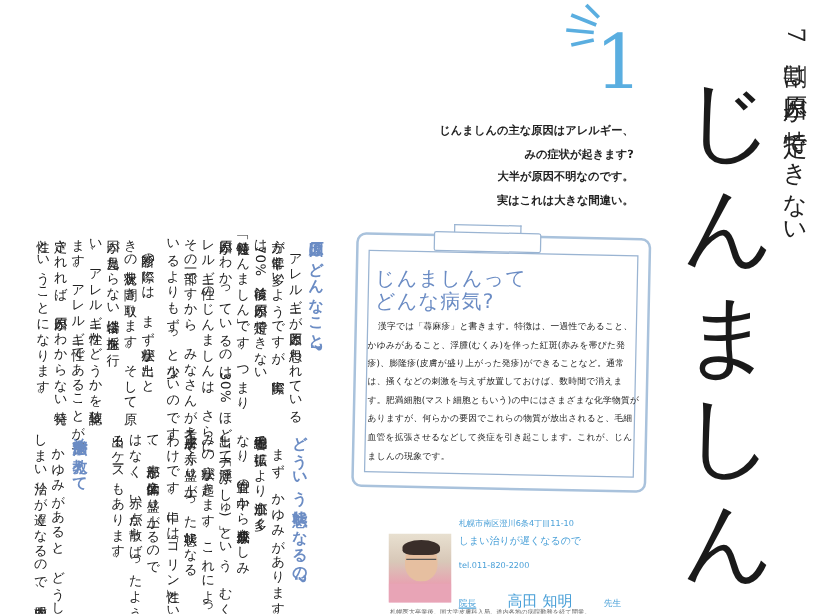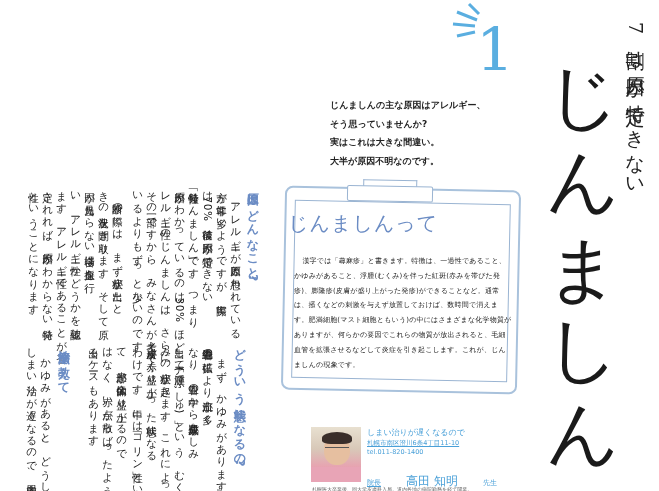--- a/index.html
+++ b/index.html
@@ -35,23 +35,23 @@
     }
     .mc-num {
       position:absolute; left:476px; top:20px;
       font-family:"DejaVu Serif", serif;
       font-size:60px; line-height:60px; color:#5aaee0;
     }
     .mc-rays { position:absolute; left:445px; top:2px; }
 
     
     .lead {
-      position:absolute; left:330px; top:96px; width:195px;
+      position:absolute; left:312px; top:96px; width:195px;
       font-size:9px; font-weight:bold; line-height:18.5px;
-      color:#222;
+      text-align:right; color:#222;
     }
 
     
     .clipboard {
       position:absolute; left:283px; top:188px; width:232px; height:200px;
       border:2px solid #a9c2dc; border-radius:8px;
       transform:rotate(1.2deg);
       background:#fff;
     }
     .clipboard-inner {
@@ -60,22 +60,22 @@
     }
     .clip {
       position:absolute; left:60px; top:-4px; width:84px; height:14px;
       border:1.5px solid #9ab4d2; border-radius:2px; background:#fff;
     }
     .clip-top {
       position:absolute; left:76px; top:-10px; width:52px; height:8px;
       border:1.5px solid #9ab4d2; border-bottom:none; background:#fff;
     }
     .box-title {
-      position:absolute; left:288px; top:214px;
-      font-size:20px; line-height:18px; color:#6b8cc4; letter-spacing:1px;
+      position:absolute; left:300px; top:214px;
+      font-size:16px; line-height:18px; color:#6b8cc4; letter-spacing:1px;
     }
     .box-body {
       position:absolute; left:294px; top:254px; width:218px;
       font-size:7px; line-height:14.8px; color:#222; text-indent:1.2em;
       letter-spacing:0.2px;
     }
 
     
     .photo {
       position:absolute; left:311px; top:427px; width:50px; height:55px;
@@ -91,21 +91,21 @@
       background:#3a2e2a; border-radius:50% 50% 30% 30%;
     }
     .photo .glasses {
       position:absolute; left:14px; top:20px; width:24px; height:4px;
       border-top:1px solid #555;
     }
     .photo .shirt {
       position:absolute; left:0; top:40px; width:50px; height:15px; background:#e8a4b6;
     }
     .clinic-name { position:absolute; left:367px; top:427px; font-size:8px; color:#4aa0d8; }
-    .clinic-addr { position:absolute; left:367px; top:439px; font-size:6.5px; color:#4aa0d8;text-decoration:underline; }
+    .clinic-addr { position:absolute; left:367px; top:415px; font-size:6.5px; color:#4aa0d8; }
     .clinic-tel  { position:absolute; left:367px; top:448px; font-size:6.5px; color:#4aa0d8; }
     .doc-line { position:absolute; left:367px; top:470px; color:#4aa0d8; white-space:nowrap; }
     .doc-role { font-size:7px;text-decoration:underline; }
     .doc-name { font-size:12px; margin:0 20px; }
     .doc-suffix { font-size:7px; }
     .caption {
       position:absolute; left:312px; top:486px; font-size:5px; color:#666; white-space:nowrap;
     }
 
     
@@ -131,44 +131,45 @@
   <line x1="12" y1="10" x2="32" y2="18" stroke="#5aaee0" stroke-width="3"></line>
   <line x1="8" y1="22" x2="30" y2="24" stroke="#5aaee0" stroke-width="3"></line>
   <line x1="12" y1="34" x2="30" y2="30" stroke="#5aaee0" stroke-width="3"></line>
 </svg>
 <div class="mc-text">
 </div>
 <div class="mc-num">1</div>
 
 <div class="lead">
   <div>じんましんの主な原因はアレルギー、</div>
-  <div>そう思っていませんか?</div>
+  <div>みの症状が起きます?</div>
+  <div>大半が原因不明なのです。</div>
   <div>実はこれは大きな間違い。</div>
-  <div>大半が原因不明なのです。</div>
 </div>
 
 <div class="clipboard">
   <div class="clipboard-inner"></div>
   <div class="clip-top"></div>
   <div class="clip"></div>
 </div>
 <div class="box-title">
   <div>じんましんって</div>
+  <div>どんな病気?</div>
 </div>
 <div class="box-body">漢字では「蕁麻疹」と書きます。特徴は、一過性であること、かゆみがあること、浮腫(むくみ)を伴った紅斑(赤みを帯びた発疹)、膨隆疹(皮膚が盛り上がった発疹)ができることなど。通常は、掻くなどの刺激を与えず放置しておけば、数時間で消えます。肥満細胞(マスト細胞ともいう)の中にはさまざまな化学物質がありますが、何らかの要因でこれらの物質が放出されると、毛細血管を拡張させるなどして炎症を引き起こします。これが、じんましんの現象です。</div>
 
 <div class="photo">
   <div class="shirt"></div>
   <div class="face"></div>
   <div class="hair"></div>
   <div class="glasses"></div>
 </div>
 <div class="clinic-name">しまい治りが遅くなるので</div>
 <div class="clinic-addr">札幌市南区澄川6条4丁目11-10</div>
-<div class="clinic-tel">tel.011-820-1400</div>
+<div class="clinic-tel">tel.011-820-2200</div>
 <div class="doc-line">
   <span class="doc-role">院長</span>
   <span class="doc-name">高田 知明</span>
   <span class="doc-suffix">先生</span>
 </div>
 <div class="caption">札幌医大卒業後、同大学皮膚科入局。道内各地の病院勤務を経て開業。</div>
 
 <div class="vhead" style="left:244px; top:184px;">原因はどんなこと?</div>
 <div class="vcol" style="left:229px; top:184px;">　アレルギーが原因と思われている</div>
 <div class="vcol" style="left:215px; top:184px;">方が非常に多いようですが、実際に</div>

